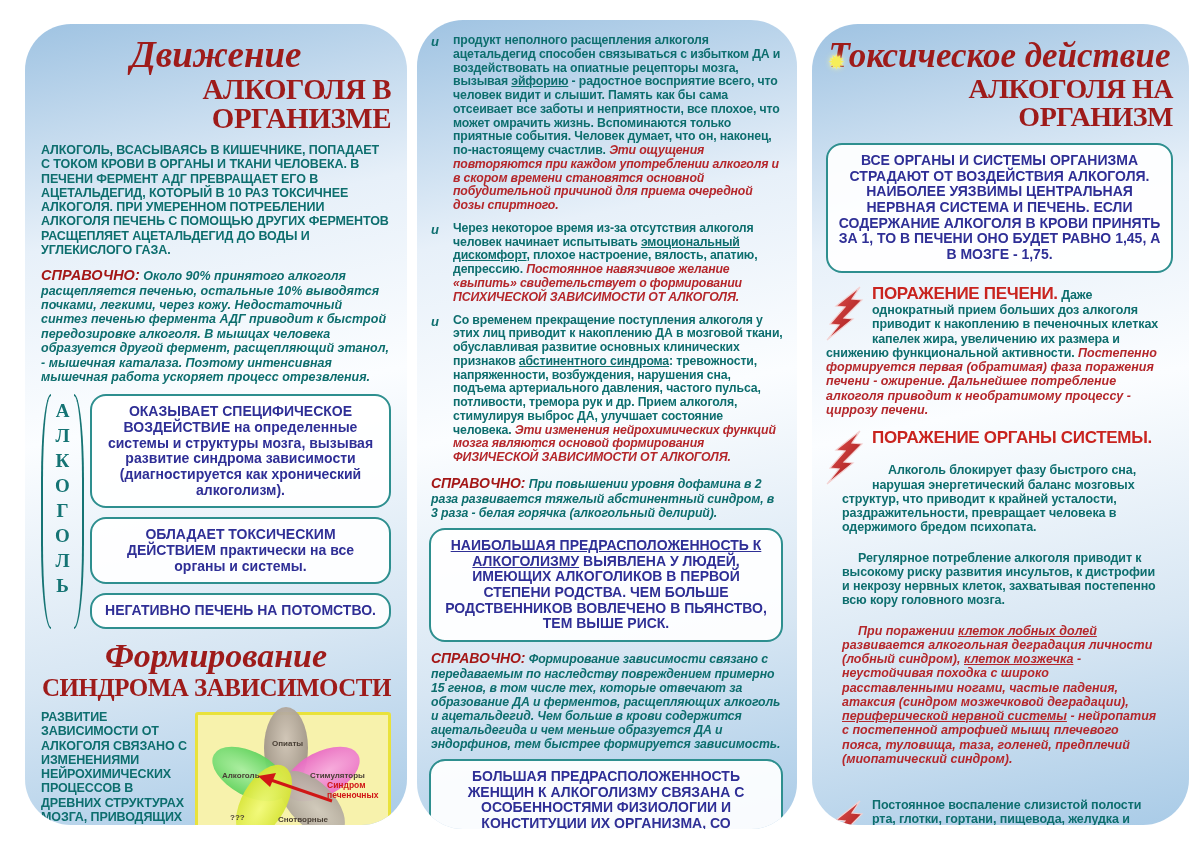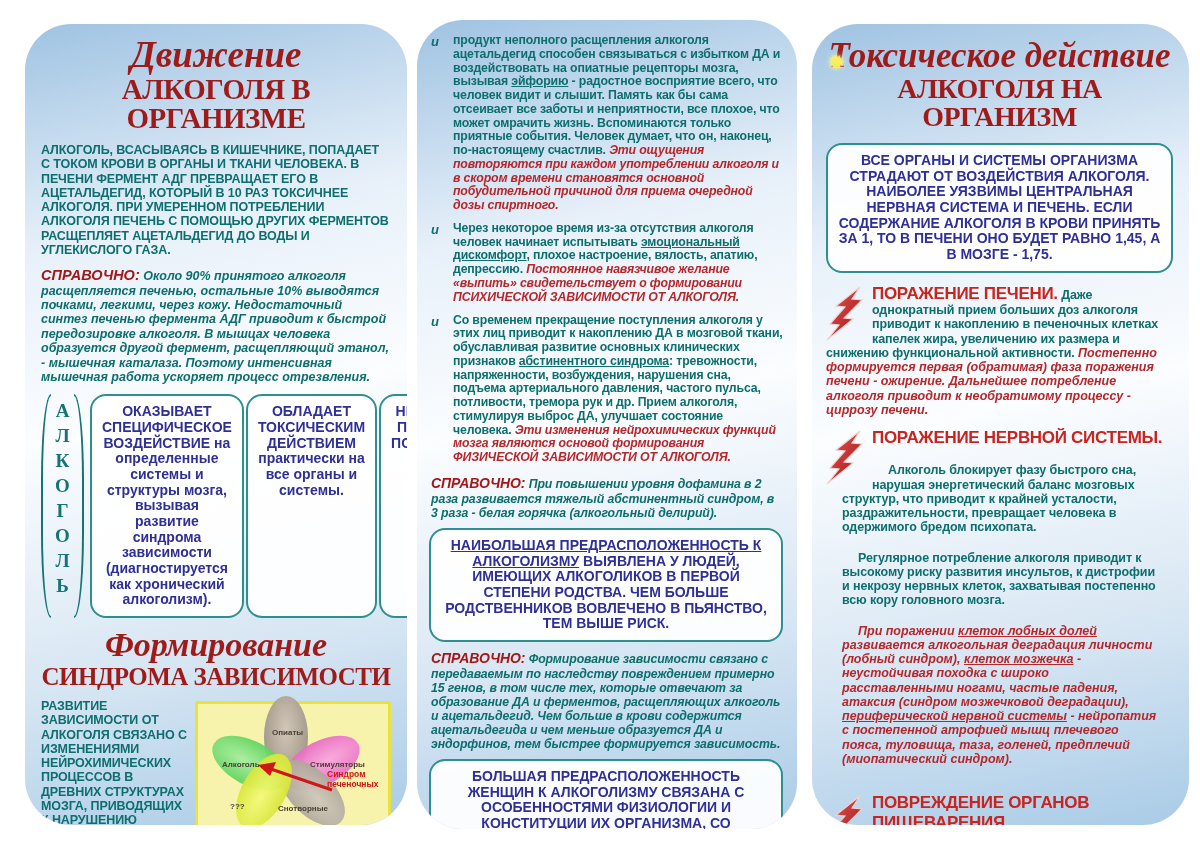--- a/index.html
+++ b/index.html
@@ -17,42 +17,42 @@
   .panel-left{left:25px;width:382px;padding:8px 16px 10px 16px;}
   .panel-mid{left:417px;top:20px;height:809px;width:380px;padding:14px 14px 10px 10px;}
   .panel-right{left:812px;width:377px;padding:10px 16px 10px 14px;}
 
   .title-script{
     font-family:"Liberation Serif",serif;font-style:italic;font-weight:bold;
     color:#9e1b1a;font-size:37px;text-align:center;line-height:1.0;margin-top:4px;
   }
   .title-caps{
     font-family:"Liberation Serif",serif;font-weight:bold;
-    color:#9e1b1a;font-size:29px;text-align:center;line-height:1.0;margin-top:2px;
+    color:#9e1b1a;font-size:29px;text-align:right;line-height:1.0;margin-top:2px;
     letter-spacing:-0.5px;
   }
   .teal-caps{
     color:#0d6e6e;font-weight:bold;font-size:12.5px;line-height:1.14;margin-top:10px;
     letter-spacing:-0.1px;
   }
   .ref{margin-top:10px;font-size:12.5px;line-height:1.15;}
   .ref .ref-label{color:#a41717;font-weight:bold;font-style:italic;font-size:14.5px;}
   .ref .ref-body{color:#0d6e6e;font-weight:bold;font-style:italic;}
 
   .alcohol-row{display:flex;margin-top:10px;align-items:stretch;}
   .vword-wrap{display:flex;align-items:stretch;margin-right:6px;}
   .paren{width:8px;border:2.5px solid #157474;background:transparent;}
   .paren-l{border-right:none;border-radius:14px 0 0 14px / 120px 0 0 120px;}
   .paren-r{border-left:none;border-radius:0 14px 14px 0 / 0 120px 120px 0;}
   .vword{
     writing-mode:vertical-rl;text-orientation:upright;
     font-family:"Liberation Serif",serif;font-weight:bold;color:#157474;
     font-size:19px;line-height:1;letter-spacing:4px;padding:6px 1px;margin:0 1px;
   }
-  .boxes-col{flex:1;display:flex;gap:2px;}
+  .boxes-col{flex:1;display:flex;flex-direction:column;gap:9px;}
   .info-box{
     background:rgba(255,255,255,0.92);border:2.5px solid #2e8f8f;border-radius:16px;
     color:#2f2f96;font-weight:bold;text-align:center;
     font-size:14px;line-height:1.12;padding:8px 10px;
   }
 
   .dev-row{display:flex;gap:8px;margin-top:8px;}
   .dev-text{width:47%;font-size:12.5px;}
   .diagram{
     position:relative;width:190px;height:138px;flex:none;margin-top:4px;
@@ -214,29 +214,28 @@
           </defs>
         <path d="M34,1 L10,20 L19,21 L4,38 L13,39 L1,54 L27,33 L18,32 L36,14 L26,13 Z" fill="url(#bg1)" stroke="#f3d2d2" stroke-width="1.2"></path>
       </svg>
       <span class="r-heading">ПОРАЖЕНИЕ ПЕЧЕНИ.</span><span class="r-body"> Даже однократный прием больших доз алкоголя приводит к накоплению в печеночных клетках капелек жира, увеличению их размера и снижению функциональной активности. </span><span class="r-red">Постепенно формируется первая (обратимая) фаза поражения печени -  ожирение. Дальнейшее потребление алкоголя приводит к  необратимому процессу - циррозу печени.</span>
     </div>
 
     <div class="r-section clearfix">
       <svg class="bolt" viewBox="0 0 40 56">
         <path d="M34,1 L10,20 L19,21 L4,38 L13,39 L1,54 L27,33 L18,32 L36,14 L26,13 Z" fill="url(#bg1)" stroke="#f3d2d2" stroke-width="1.2"></path>
       </svg>
-      <div class="r-heading">ПОРАЖЕНИЕ НЕРВНОЙ СИСТЕМЫ.</div>
+      <div class="r-heading">ПОРАЖЕНИЕ ОРГАНЫ СИСТЕМЫ.</div>
       <p class="r-par r-body">Алкоголь блокирует фазу быстрого сна, нарушая энергетический баланс мозговых структур, что приводит к крайней усталости, раздражительности, превращает человека  в одержимого бредом психопата.</p>
       <p class="r-par r-body">Регулярное потребление алкоголя приводит к высокому риску развития инсультов, к дистрофии и некрозу нервных клеток, захватывая постепенно всю кору головного мозга.</p>
       <p class="r-par"><span class="r-red">При поражении </span><span class="r-red seg-u">клеток лобных долей</span><span class="r-red"> развивается алкогольная деградация личности (лобный синдром), </span><span class="r-red seg-u">клеток мозжечка</span><span class="r-red"> - неустойчивая походка с широко расставленными ногами, частые падения, атаксия (синдром мозжечковой деградации), </span><span class="r-red seg-u">периферической нервной системы</span><span class="r-red"> - нейропатия с постепенной атрофией мышц плечевого пояса, туловища, таза, голеней, предплечий (миопатический синдром).</span></p>
     </div>
 
     <div class="r-section clearfix">
       <svg class="bolt" viewBox="0 0 40 56">
         <path d="M34,1 L10,20 L19,21 L4,38 L13,39 L1,54 L27,33 L18,32 L36,14 L26,13 Z" fill="url(#bg1)" stroke="#f3d2d2" stroke-width="1.2"></path>
       </svg>
-      <div class="r-heading">ПОВРЕЖДЕНИЕ ОРГАНОВ ПИЩЕВАРЕНИЯ.</div>
       <p class="r-par r-body no-ind">Постоянное воспаление слизистой полости рта, глотки, гортани, пищевода, желудка и кишечника приводит к нарушению переваривания и всасывания питательных веществ, к истощению организма алкоголика и онкологическим заболеваниям.</p>
 
     </div>
   </section>
 
 </div>
 
 </body></html>

